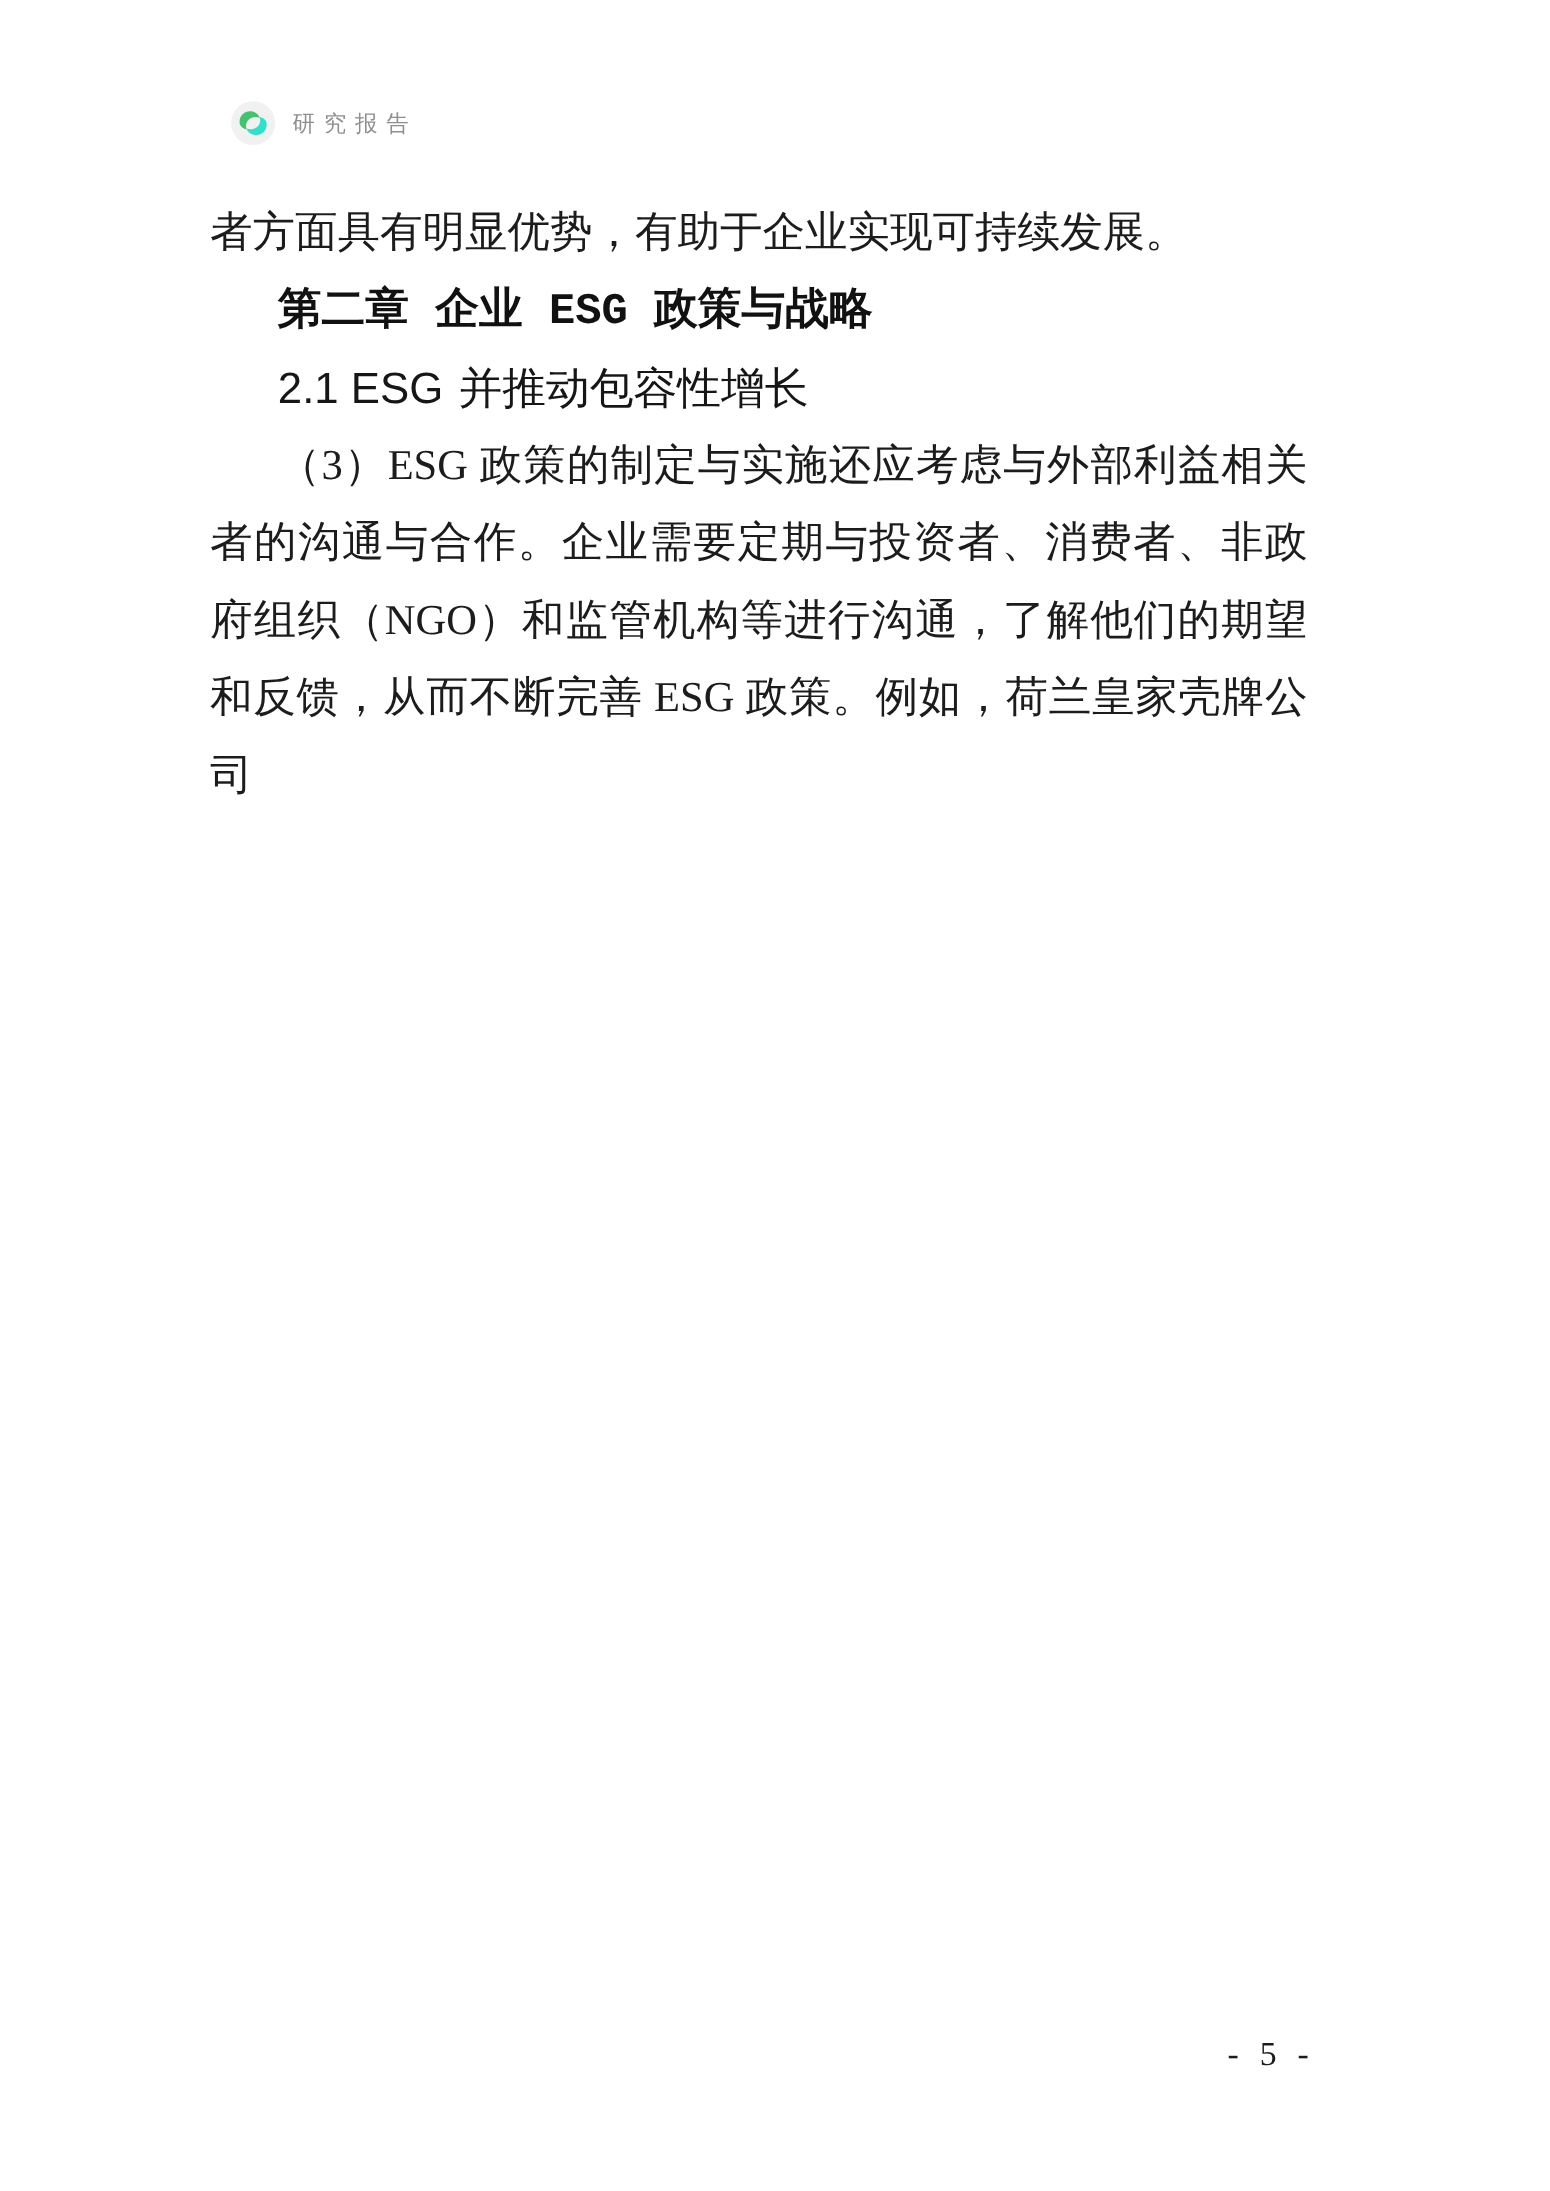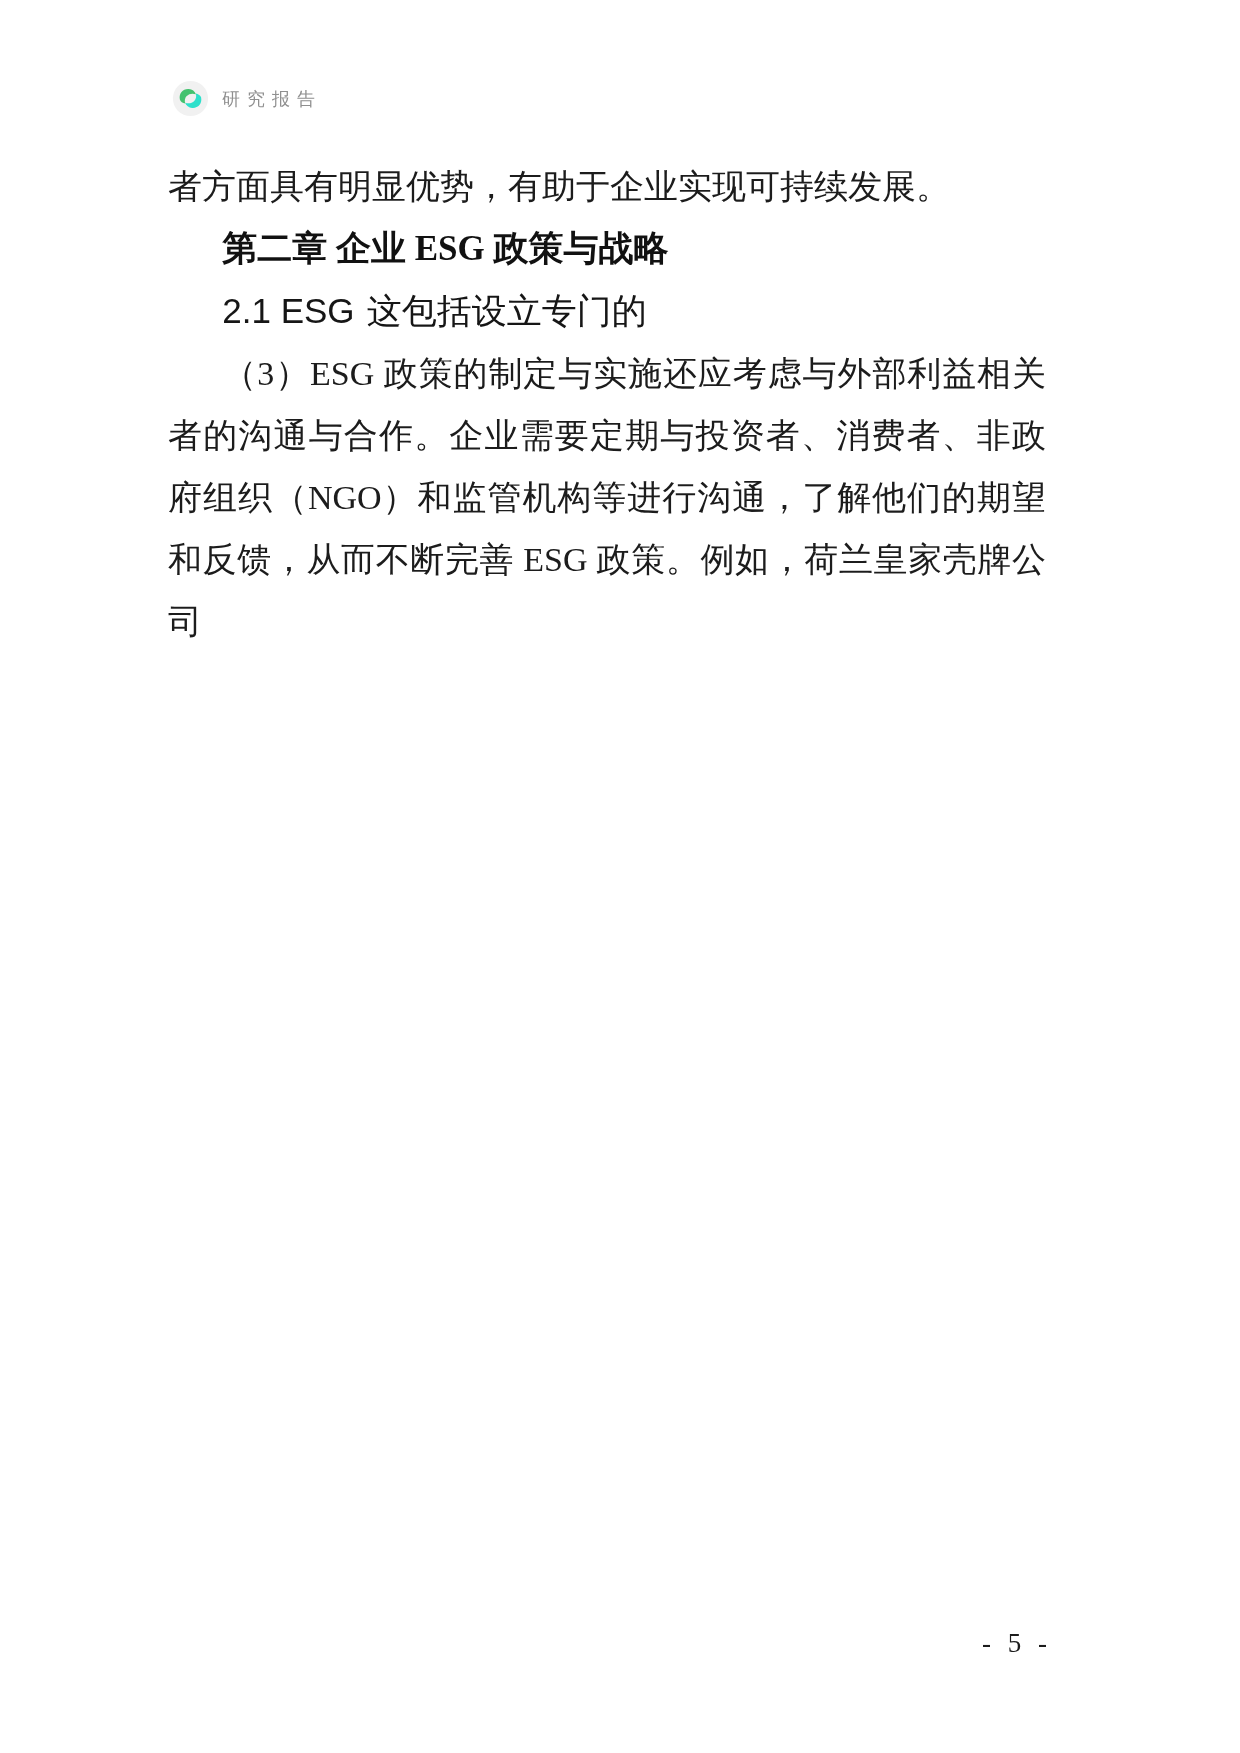--- a/index.html
+++ b/index.html
@@ -12,21 +12,21 @@
     width: 1240px;
     height: 1753px;
     background: #ffffff;
     overflow: hidden;
     font-family: "Liberation Serif", "DejaVu Serif", serif;
     color: #1c1c1c;
   }
   
   .brand {
     position: absolute;
-    left: 172px;
+    left: 184px;
     top: 80px;
     display: flex;
     align-items: center;
     gap: 13px;
   }
   .brand-logo {
     width: 37px;
     height: 37px;
     display: block;
   }
@@ -53,21 +53,21 @@
     margin: 0;
     padding: 0;
   }
   .continuation {
     text-indent: 0;
   }
   .body-para {
     text-indent: 1.6em;
   }
   .chapter-heading {
-    font-family: Liberation Serif, serif;
+    font-family: Liberation Mono, monospace;
     font-size: 35px;
     line-height: 62px;
     font-weight: 700;
     text-indent: 1.55em;
     text-align: left;
     color: #111111;
   }
   .section-heading {
     font-size: 35px;
     line-height: 62px;
@@ -106,21 +106,21 @@
       <path d="M31.5 19 C32.8 25.8 28 30.7 21.8 30.2 C18.2 29.9 15.2 27.8 14.2 24.6 C18 25.9 21.7 25.1 24.1 22.6 C26.1 20.5 26.7 17.4 25.6 14.6 C28.5 15.1 30.8 16.7 31.5 19 Z" fill="#2fe0cb"></path>
     </svg>
     <span class="brand-name">研究报告</span>
   </header>
 
   <main class="content">
     <p class="continuation">者方面具有明显优势，有助于企业实现可持续发展。</p>
 
     <h1 class="chapter-heading">第二章 企业 ESG 政策与战略</h1>
 
-    <h2 class="section-heading"><span class="section-number">2.1 ESG</span><span class="section-title">这包括设立专门的</span></h2>
+    <h2 class="section-heading"><span class="section-number">2.1 ESG</span><span class="section-title">并推动包容性增长</span></h2>
 
     <p class="body-para">（3）ESG 政策的制定与实施还应考虑与外部利益相关者的沟通与合作。企业需要定期与投资者、消费者、非政府组织（NGO）和监管机构等进行沟通，了解他们的期望和反馈，从而不断完善 ESG 政策。例如，荷兰皇家壳牌公司</p>
   </main>
 
   <footer class="page-footer">
     <span class="page-number">- 5 -</span>
   </footer>
 
 </div>
 

